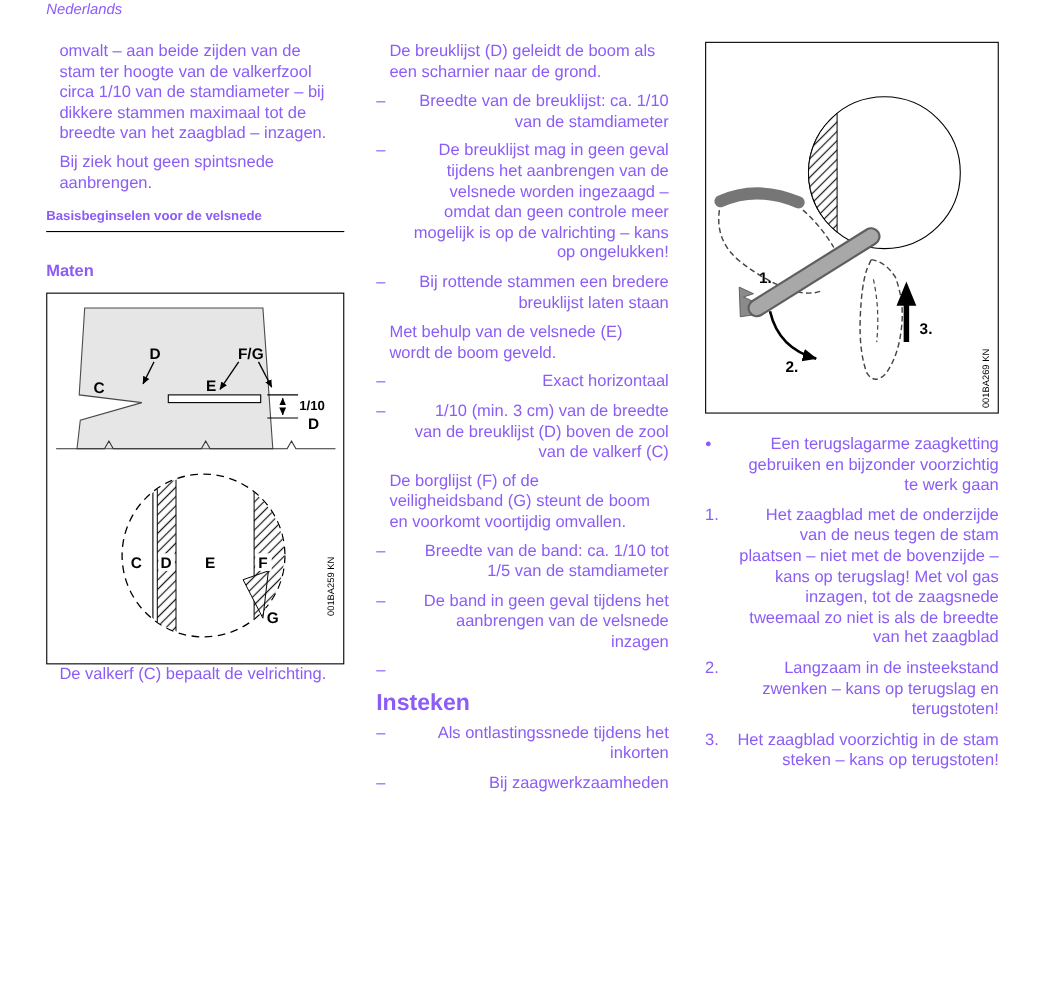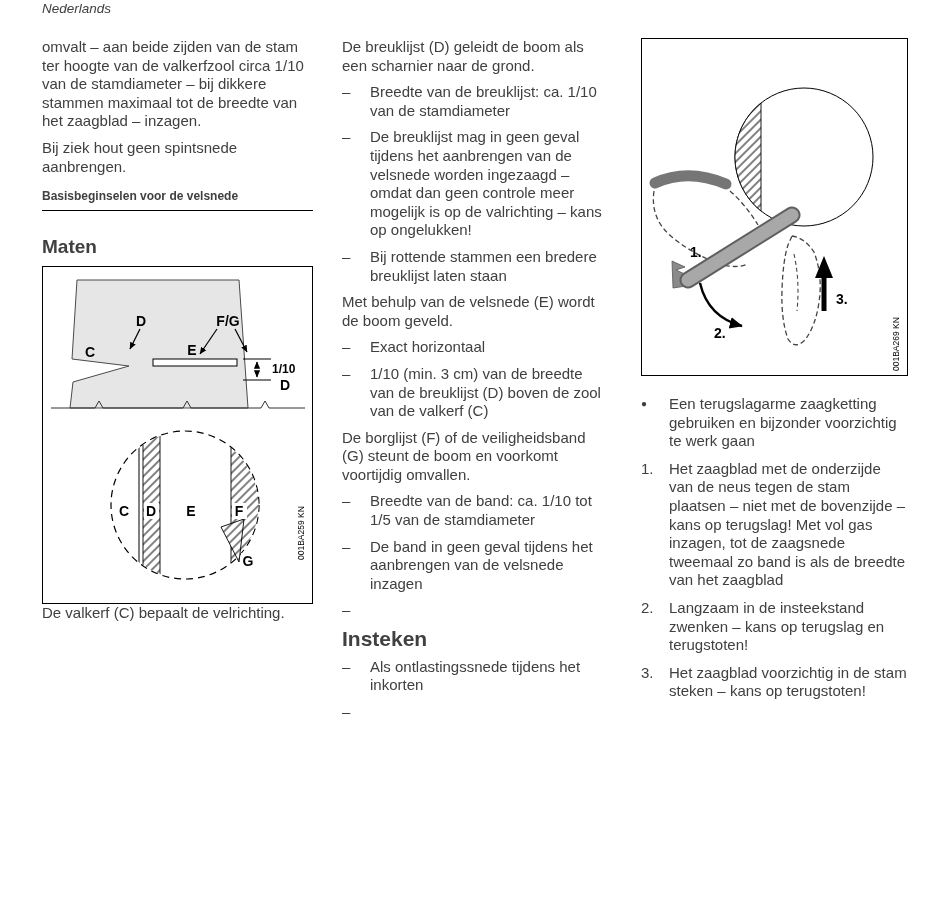--- a/index.html
+++ b/index.html
@@ -2,21 +2,21 @@
 <html><head>
 <meta charset="utf-8">
 <style>
   * { box-sizing: border-box; margin: 0; padding: 0; }
   html, body { background: #ffffff; }
   .page {
     position: relative;
     width: 950px;
     height: 901px;
     background: #ffffff;
-    color: #404040;
+    color: #8b5cf6;
     font-family: "Liberation Sans", "DejaVu Sans", sans-serif;
     font-size: 15px;
     overflow: hidden;
   }
   .lang-header {
     position: absolute;
     top: 1px;
     left: 42px;
     font-size: 13.5px;
     font-style: italic;
@@ -25,41 +25,41 @@
     position: absolute;
     top: 38px;
     left: 42px;
     display: flex;
     align-items: flex-start;
   }
   .col { line-height: 18.6px; }
   .col-left  { width: 271px; margin-right: 29px; }
   .col-mid   { width: 266px; margin-right: 33px; }
   .col-right { width: 267px; }
-  p.body { margin: 0 0 8px; }
+  p.body { margin: 0 12px 8px; }
   b { font-weight: 400; }
   .rule-heading {
     font-size: 12px;
     font-weight: 700;
     margin: 11px 0 0;
     padding-bottom: 4px;
     border-bottom: 1.5px solid #000;
   }
   .sub-heading {
-    font-size: 19px;
+    font-size: 15px;
     font-weight: 700;
     margin: 27px 0 10px;
   }
   figure.figure { border: 1px solid #000; background: #fff; }
   figure.figure svg { display: block; }
   .caption { margin-top: 12px; }
   .li { display: flex; margin-bottom: 8px; }
   .li .marker { flex: 0 0 28px; }
   .li .marker.dot { font-size: 10px; line-height: 18.6px; }
-  .li .li-text { flex: 1; }
+  .li .li-text { flex: 1; text-align: right; }
   .mid-heading { font-weight: 700; margin: 10px 0 9px; font-size: 21px; }
   .col-right figure.figure { margin-bottom: 19px; }
   .col-right .li { margin-bottom: 9px; }
   .footer {
     position: absolute;
     top: 856px;
     left: 42px;
     width: 866px;
     display: flex;
     justify-content: space-between;
@@ -191,20 +191,21 @@
       </div>
 
       <h3 class="mid-heading">Insteken</h3>
 
       <div class="li">
         <span class="marker">–</span>
         <span class="li-text"><span>Als ontlastingssnede tijdens het inkorten</span></span>
       </div>
       <div class="li">
         <span class="marker">–</span>
+        <span class="li-text"><span>Bij zaagwerkzaamheden</span></span>
       </div>
     </section>
 
     <section class="col col-right">
 
       <figure class="figure">
         <svg viewBox="0 0 265 336" width="265" height="336" role="img">
           <defs>
             <pattern id="hatch-b" width="6" height="6" patternUnits="userSpaceOnUse" patternTransform="rotate(45)">
               <rect width="6" height="6" fill="#ffffff"></rect>
@@ -244,21 +245,21 @@
         </svg>
       </figure>
 
       <div class="li">
         <span class="marker dot">●</span>
         <span class="li-text"><span>Een terugslagarme zaagketting gebruiken en bijzonder voorzichtig te werk gaan</span></span>
       </div>
 
       <div class="li">
         <span class="marker">1.</span>
-        <span class="li-text"><span>Het zaagblad met de onderzijde van de neus tegen de stam plaatsen – niet met de bovenzijde – </span><b>kans op terugslag!</b><span> Met vol gas inzagen, tot de zaagsnede tweemaal zo band is als de breedte van het zaagblad</span></span>
+        <span class="li-text"><span>Het zaagblad met de onderzijde van de neus tegen de stam plaatsen – niet met de bovenzijde – </span><b>kans op terugslag!</b><span> Met vol gas inzagen, tot de zaagsnede tweemaal zo niet is als de breedte van het zaagblad</span></span>
       </div>
       <div class="li">
         <span class="marker">2.</span>
         <span class="li-text"><span>Langzaam in de insteekstand zwenken – </span><b>kans op terugslag en terugstoten!</b></span>
       </div>
       <div class="li">
         <span class="marker">3.</span>
         <span class="li-text"><span>Het zaagblad voorzichtig in de stam steken – </span><b>kans op terugstoten!</b></span>
       </div>
     </section>

